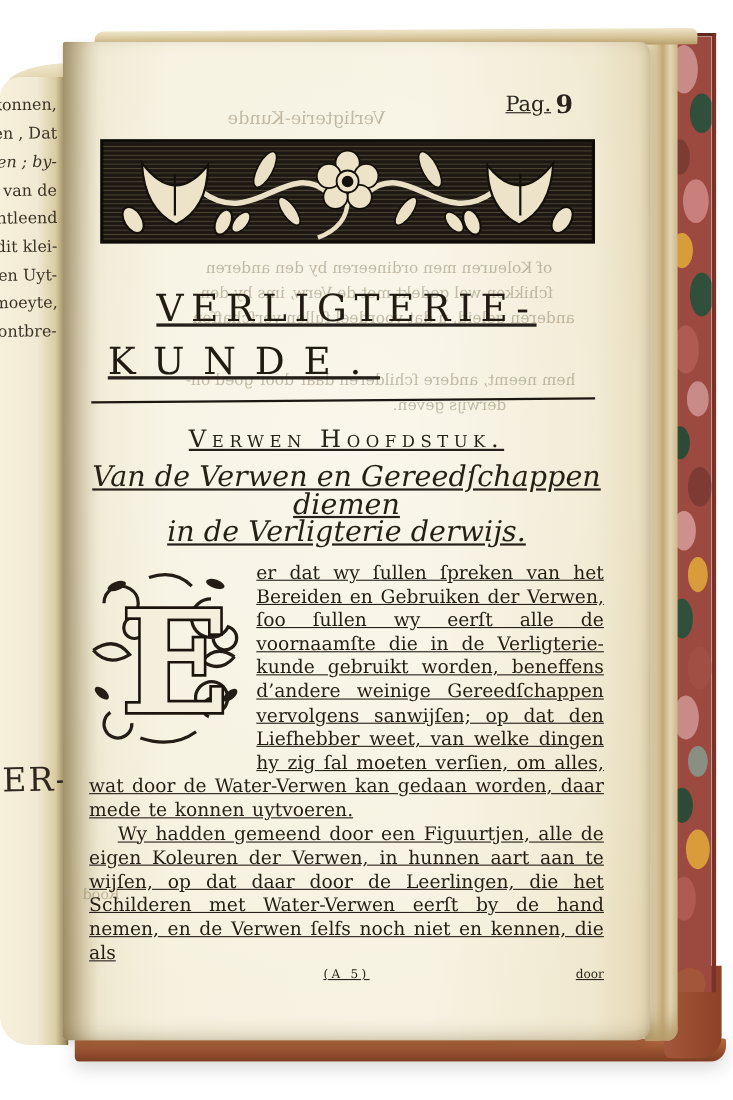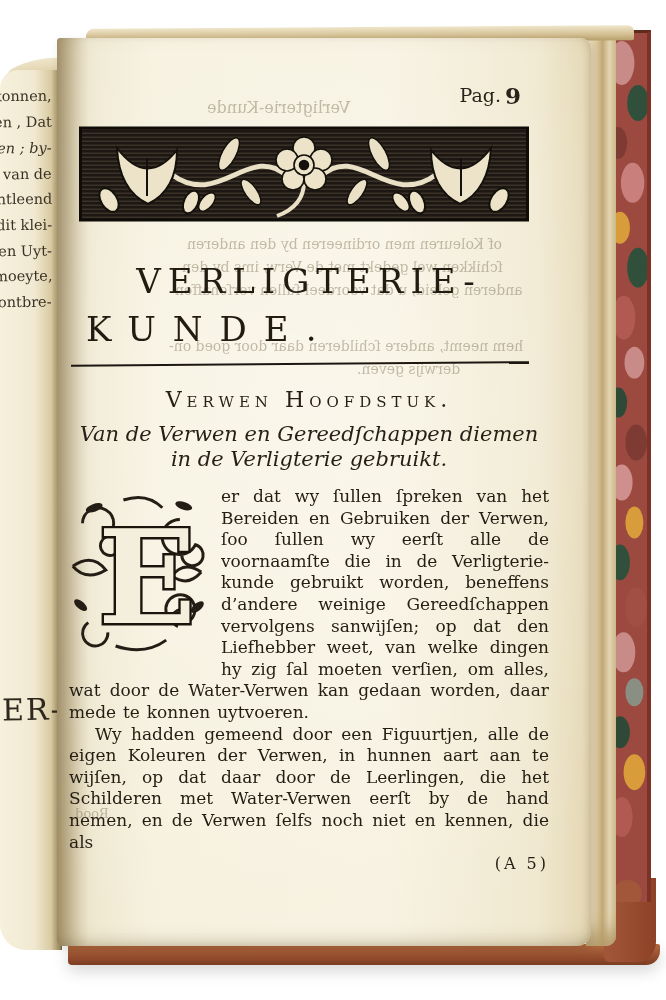--- a/index.html
+++ b/index.html
@@ -46,48 +46,48 @@
   .page{position:absolute;left:57px;top:38px;width:534px;height:908px;
     background:
       radial-gradient(120% 90% at 45% 40%, rgba(255,255,255,.35), rgba(0,0,0,0) 70%),
       linear-gradient(90deg,#cdbd92 0%,#efe8d0 6%,#f6f1de 18%,#f7f2e1 62%,#f0e8cf 90%,#e3d6b2 100%);
     border-radius:3px 10px 14px 5px;
     box-shadow:inset 26px 0 26px -18px rgba(96,76,42,.55),
                inset -6px 0 10px -6px rgba(120,96,56,.35),
                inset 0 -14px 18px -12px rgba(120,96,56,.35),
                2px 3px 8px rgba(0,0,0,.12);
     overflow:hidden;}
-  .page-inner{position:relative;padding:0 42px 0 12px;height:100%;}
+  .page-inner{position:relative;padding:0 42px 0 24px;height:100%;text-decoration:underline;}
 
   
   .showthrough{position:absolute;inset:0;pointer-events:none;}
   .showthrough span{position:absolute;white-space:nowrap;color:rgba(104,90,60,.38);
     transform:scaleX(-1);filter:blur(0.7px);font-size:14px;}
 
   .pag-row{margin-top:42px;text-align:right;padding-right:28px;font-size:19px;color:#2a231a;}
   .pag-row .pag-num{font-weight:bold;font-size:23px;display:inline-block;transform:translateY(2px);margin-left:4px;}
 
   .headpiece{margin:16px 0 0 10px;width:450px;height:102px;}
   .headpiece svg{display:block;width:100%;height:100%;}
 
   .title1{margin-top:36px;text-align:center;font-size:34px;letter-spacing:7px;color:#221b12;}
   .title2{margin-top:8px;text-align:left;font-size:34px;letter-spacing:17px;color:#221b12;text-indent:17px;}
   .rule{margin:14px 0 0 2px;width:458px;height:2px;background:#1d1711;transform:rotate(-0.45deg);}
 
   .chapter{margin-top:22px;text-align:center;font-variant:small-caps;font-size:22px;
     letter-spacing:5px;color:#261f15;}
-  .subtitle{margin-top:10px;text-align:center;font-style:italic;font-size:21px;line-height:25px;color:#261f15;}
+  .subtitle{margin-top:10px;text-align:center;font-style:italic;font-size:26px;line-height:25px;color:#261f15;}
 
   .bodytext{margin-top:14px;font-size:17px;line-height:21.6px;text-align:justify;
     color:#251d13;word-spacing:1.5px;}
   .dropcap{float:left;width:146px;height:168px;margin:3px 10px 2px -4px;}
   .dropcap svg{display:block;width:100%;height:100%;}
   .p2{text-indent:26px;text-align:justify;font-size:17px;line-height:21.6px;color:#251d13;word-spacing:1.5px;}
 
-  .footer-row{display:flex;align-items:baseline;margin-top:1px;font-size:16px;color:#251d13;}
+  .footer-row{display:flex;align-items:baseline;margin-top:1px;font-size:11px;color:#251d13;}
   .footer-row .sp{flex:1;}
   .footer-row .sig{flex:0 0 auto;letter-spacing:3px;}
   .footer-row .catch{flex:1;text-align:right;}
 </style>
 </head>
 <body>
 
 <div class="scene">
 
   <div class="board-bottom"></div>
@@ -205,21 +205,21 @@
 
       <div class="title1">VERLIGTERIE-</div>
       <div class="title2">KUNDE.</div>
 
       <div class="rule"></div>
 
       <div class="chapter">Verwen Hoofdstuk.</div>
 
       <div class="subtitle">
         <span>Van de Verwen en Gereedſchappen diemen</span><br>
-        <span>in de Verligterie gebruikt.</span>
+        <span>in de Verligterie derwijs.</span>
       </div>
 
       <div class="bodytext">
         <span class="dropcap">
           <svg viewBox="0 0 150 170">
             <g fill="none" stroke="#241d15" stroke-width="3">
               <path d="M18,34 a16,16 0 1 1 24,14 a10,10 0 1 0 14,6"></path>
               <path d="M118,30 a18,18 0 1 0 16,26 a11,11 0 1 1 -14,10"></path>
               <path d="M104,126 a15,15 0 1 1 24,8 a9,9 0 1 0 -12,6"></path>
               <path d="M24,136 a13,13 0 1 0 20,10"></path>
@@ -238,18 +238,19 @@
           </svg>
         </span>
         <span>er dat wy ſullen ſpreken van het Bereiden en Gebruiken der Verwen, ſoo ſullen wy eerſt alle de voornaamſte die in de Verligterie-kunde gebruikt worden, beneffens d’andere weinige Gereedſchappen vervolgens sanwijſen; op dat den Liefhebber weet, van welke dingen hy zig ſal moeten verſien, om alles, wat door de Water-Verwen kan gedaan worden, daar mede te konnen uytvoeren.</span>
       </div>
 
       <div class="p2">Wy hadden gemeend door een Figuurtjen, alle de eigen Koleuren der Verwen, in hunnen aart aan te wijſen, op dat daar door de Leerlingen, die het Schilderen met Water-Verwen eerſt by de hand nemen, en de Verwen ſelfs noch niet en kennen, die als</div>
 
       <div class="footer-row">
         <span class="sp"></span>
         <span class="sig">(A 5)</span>
+        <span class="catch">door</span>
       </div>
 
     </div>
   </div>
 
 </div>
 
 </body></html>

